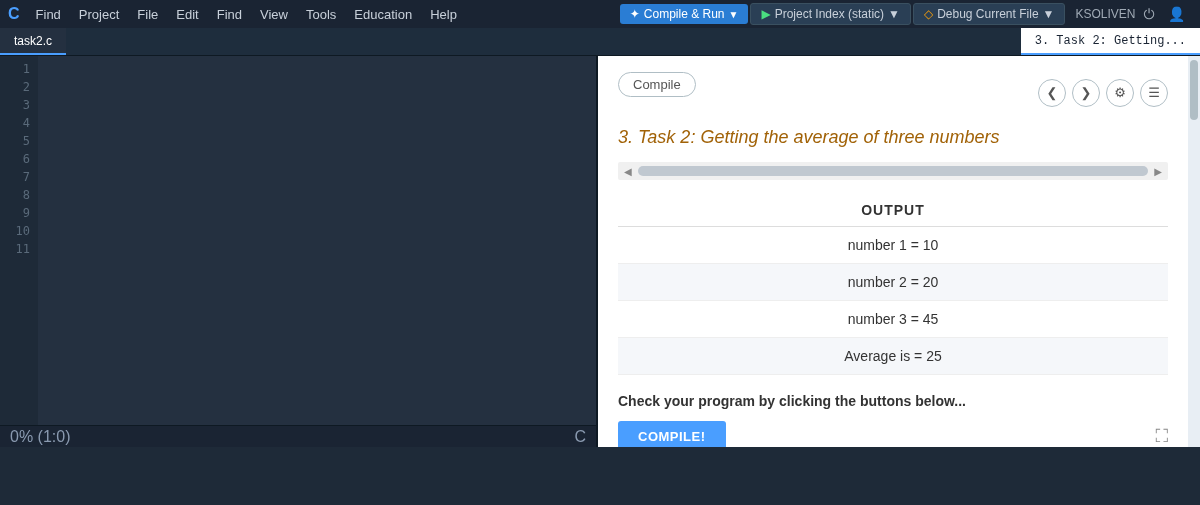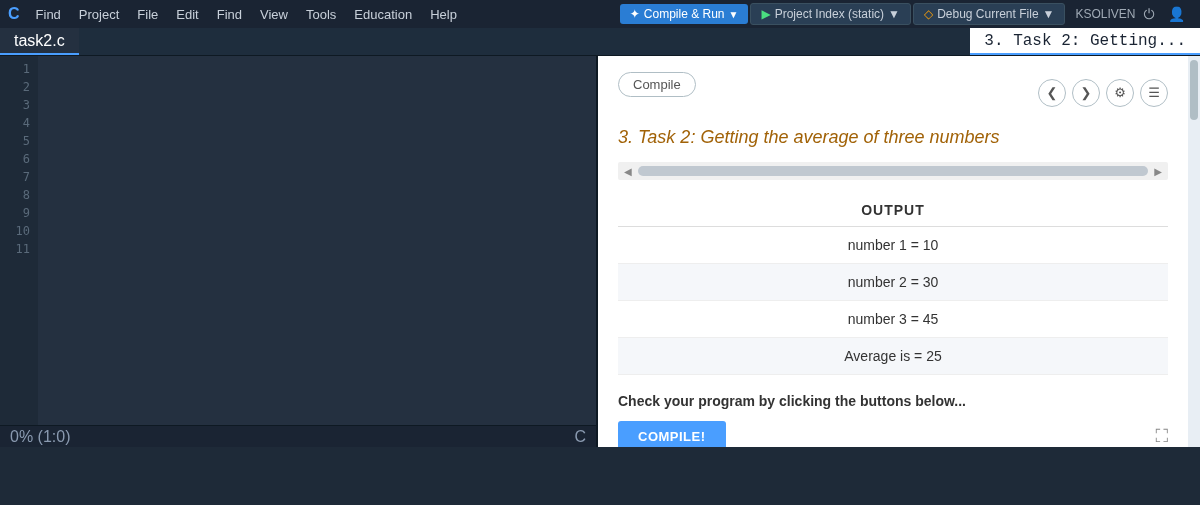--- a/index.html
+++ b/index.html
@@ -60,21 +60,21 @@
       cursor: pointer;
       font-size: 14px;
     }
 
     
     #tabbar {
       display: flex;
       align-items: stretch;
       background: #1e2d3d;
       height: 28px;
-      font-size: 16px;
+      font-size: 12px;
       border-bottom: 1px solid #0e1923;
       text-align: center;
     }
     .tab {
       display: flex;
       align-items: center;
       padding: 0 14px;
       cursor: pointer;
       white-space: nowrap;
       color: #8a9ab0;
@@ -399,21 +399,21 @@
           <thead>
             <tr>
               <th>OUTPUT</th>
             </tr>
           </thead>
           <tbody>
             <tr>
               <td>number 1 = 10</td>
             </tr>
             <tr>
-              <td>number 2 = 30</td>
+              <td>number 2 = 20</td>
             </tr>
             <tr>
               <td>number 3 = 45</td>
             </tr>
             <tr>
               <td>Average is = 25</td>
             </tr>
           </tbody>
         </table>
 

